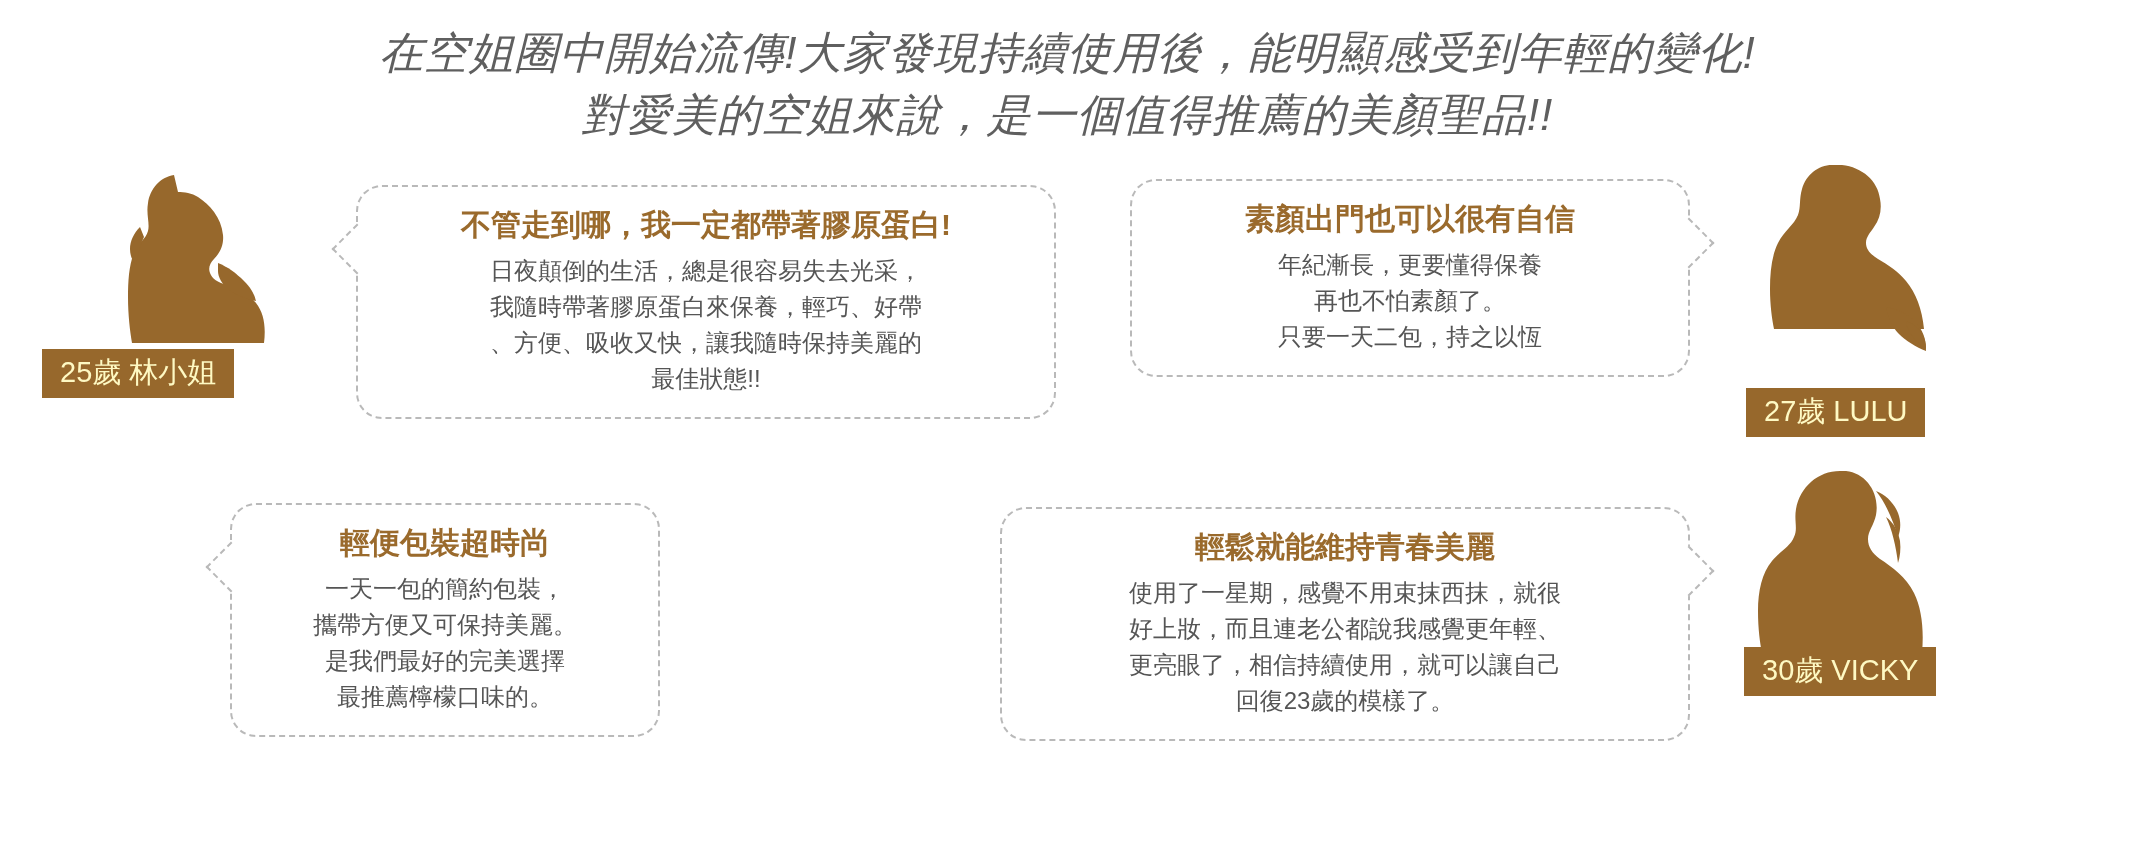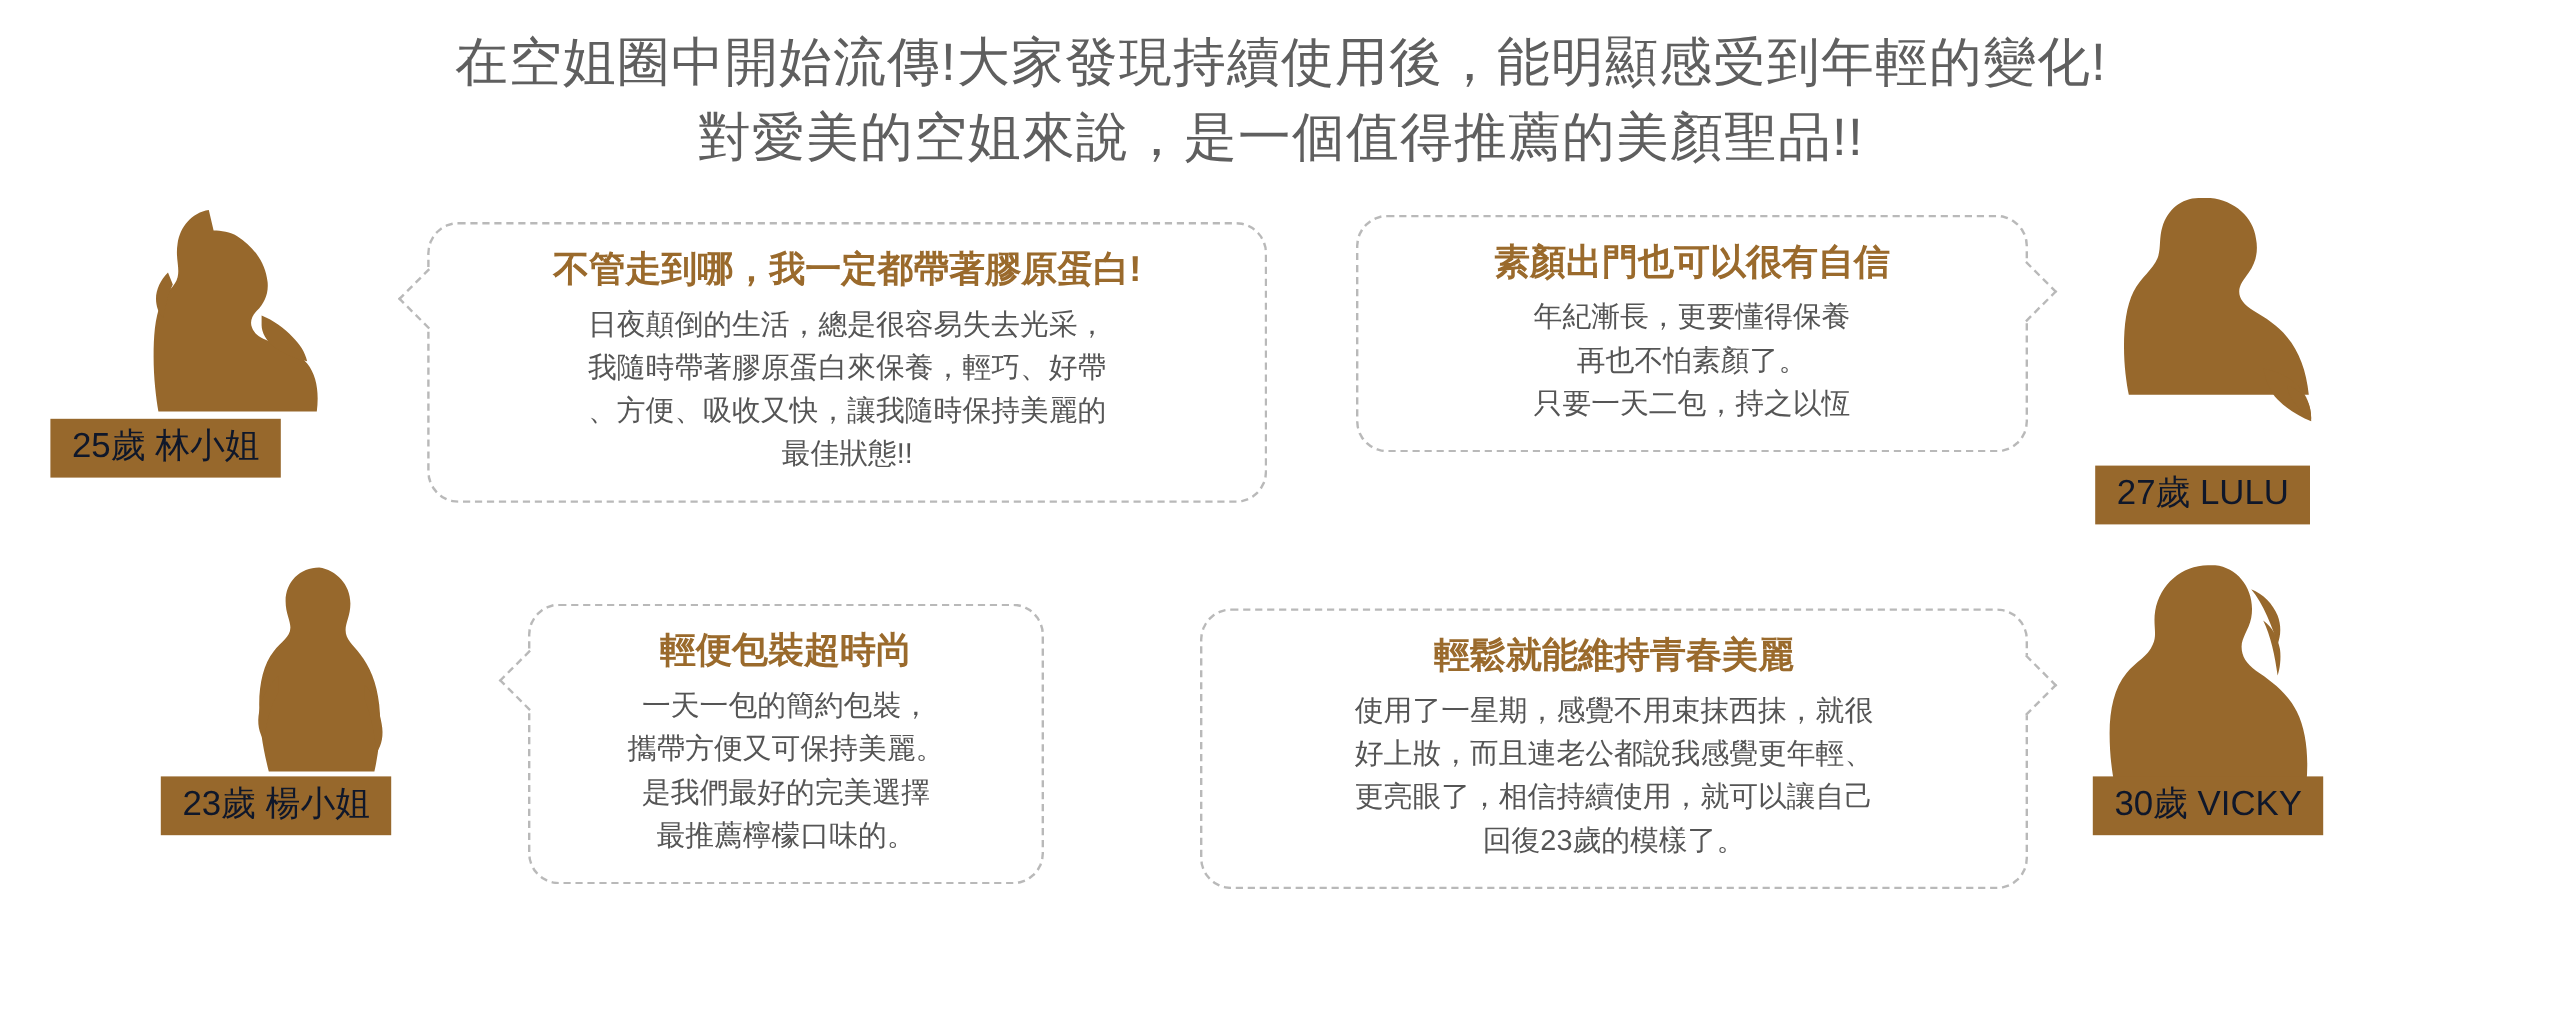--- a/index.html
+++ b/index.html
@@ -22,20 +22,21 @@
     padding-top: 22px;
     line-height: 1.42;
     font-size: 44px;
     color: #5f5f5f;
     letter-spacing: 1px;
     font-weight: 400;
   }
   .headline .line {
     display: block;
     white-space: nowrap;
+    font-style: italic;
   }
 
   
   .board {
     position: relative;
     width: 2135px;
     height: 660px;
   }
 
   .cell {
@@ -87,21 +88,21 @@
     position: relative;
     width: 210px;
     height: 230px;
     flex: 0 0 auto;
   }
   .person svg { display: block; }
 
   .name-tag {
     position: absolute;
     background: #97682c;
-    color: #0f172a;
+    color: #fef9c3;
     font-size: 29px;
     padding: 6px 18px 8px 18px;
     white-space: nowrap;
     line-height: 1.2;
   }
 
   
   #cell-1 { left: 100px;  top: 20px;  }
   #cell-2 { left: 1130px; top: 12px;  }
   #cell-3 { left: 180px;  top: 320px; }
@@ -156,30 +157,20 @@
           <path d="M96 6c-14 0-26 10-30 24-3 10-1 18-4 26-4 10-14 16-20 28-6 12-8 28-8 46 0 16 2 30 4 40h150c-2-20-8-36-18-48-8-10-18-16-28-22-8-5-12-10-12-16 0-6 4-10 8-16 6-8 8-18 6-28C142 22 126 8 106 6h-10z"></path>
           <path d="M150 148c12 2 24 8 32 18 6 8 8 16 8 26-10-4-20-10-28-18-6-6-10-16-12-26z"></path>
           <path d="M170 162c6 2 12 6 16 12 3 5 4 10 4 16-6-4-12-10-16-16-2-4-4-8-4-12z"></path>
         </g>
       </svg>
       <div class="name-tag" style="left:10px; top:190px;margin-top:39px;">27歲 LULU</div>
     </div>
   </div>
 
   <div class="cell" id="cell-3">
-    <div class="person">
-      <svg width="180" height="230" viewBox="0 0 180 230" aria-hidden="true">
-        <g fill="#97682c">
-          <path d="M86 6C70 6 58 18 58 34c0 10 4 16 4 22 0 8-8 12-14 20-8 10-12 26-12 44 0 20 4 40 8 56h88c4-18 6-38 4-56-2-18-8-32-16-42-6-8-12-12-12-20 0-6 4-12 4-22 0-16-12-28-26-30z"></path>
-          <path d="M52 96c-8 8-14 18-16 30-2 10 0 18 4 24 2-16 6-30 12-40z"></path>
-          <path d="M124 104c8 8 12 20 14 32 2 10 0 18-4 24-2-18-6-34-10-44z"></path>
-        </g>
-      </svg>
-      <div class="name-tag" style="left:-46px; top:180px;">23歲 楊小姐</div>
-    </div>
     <div class="bubble" style="width:430px; margin-left:50px; margin-top:36px;">
       <span class="tail left"></span>
       <div class="title">輕便包裝超時尚</div>
       <div class="body">
         <div>一天一包的簡約包裝，</div>
         <div>攜帶方便又可保持美麗。</div>
         <div>是我們最好的完美選擇</div>
         <div>最推薦檸檬口味的。</div>
       </div>
     </div>

